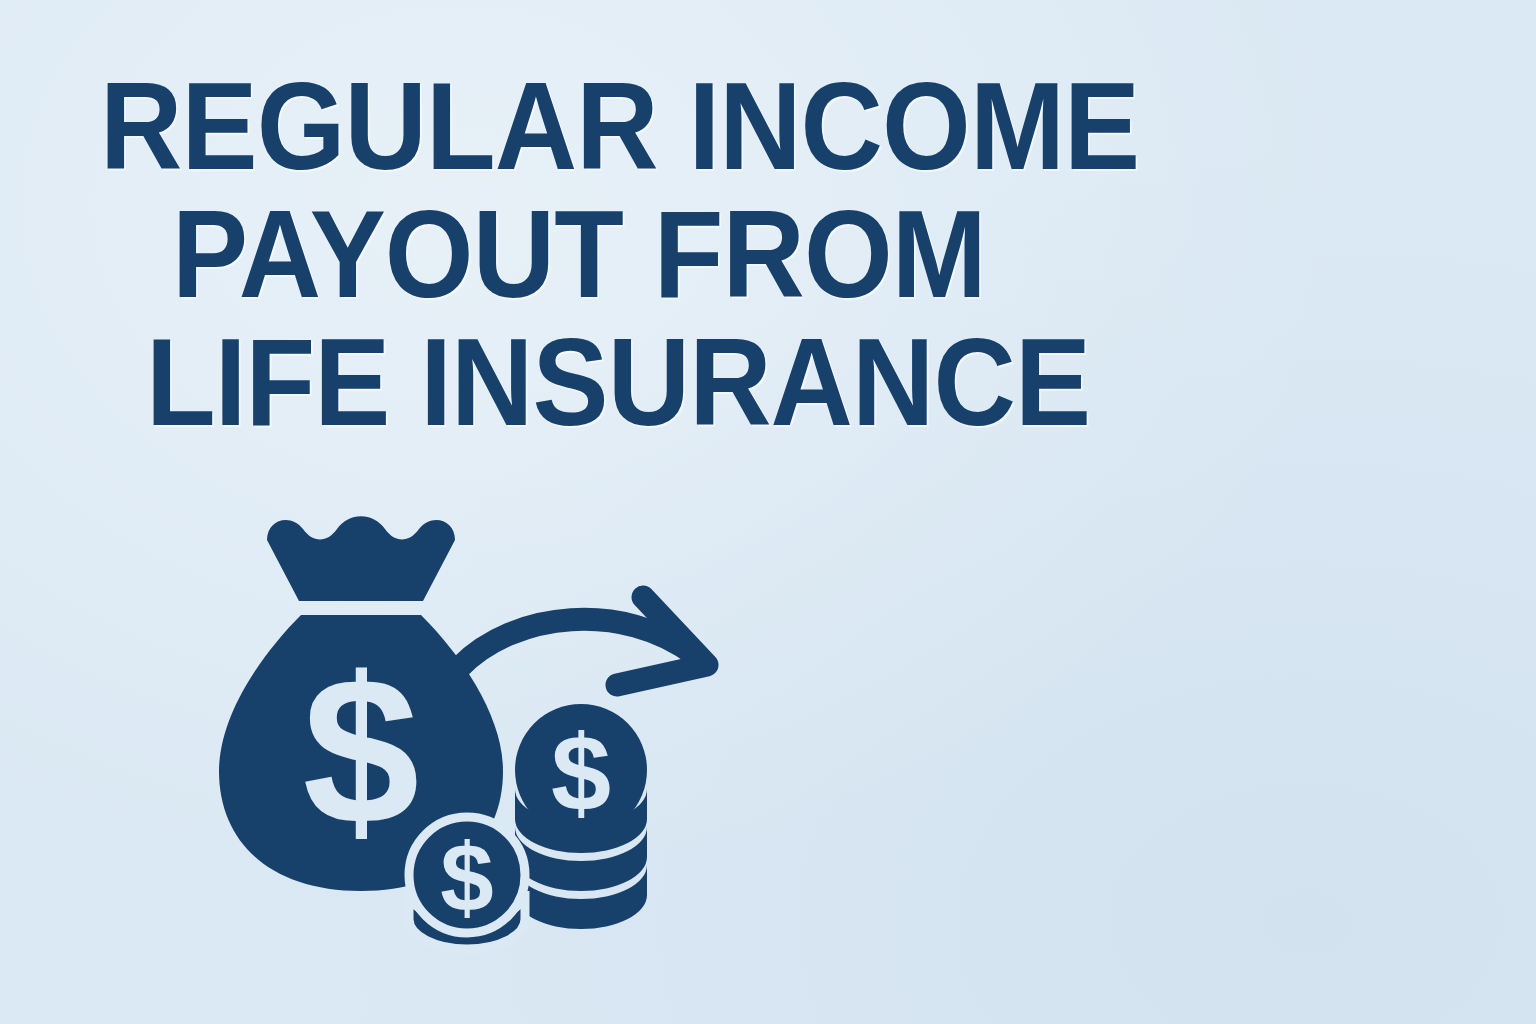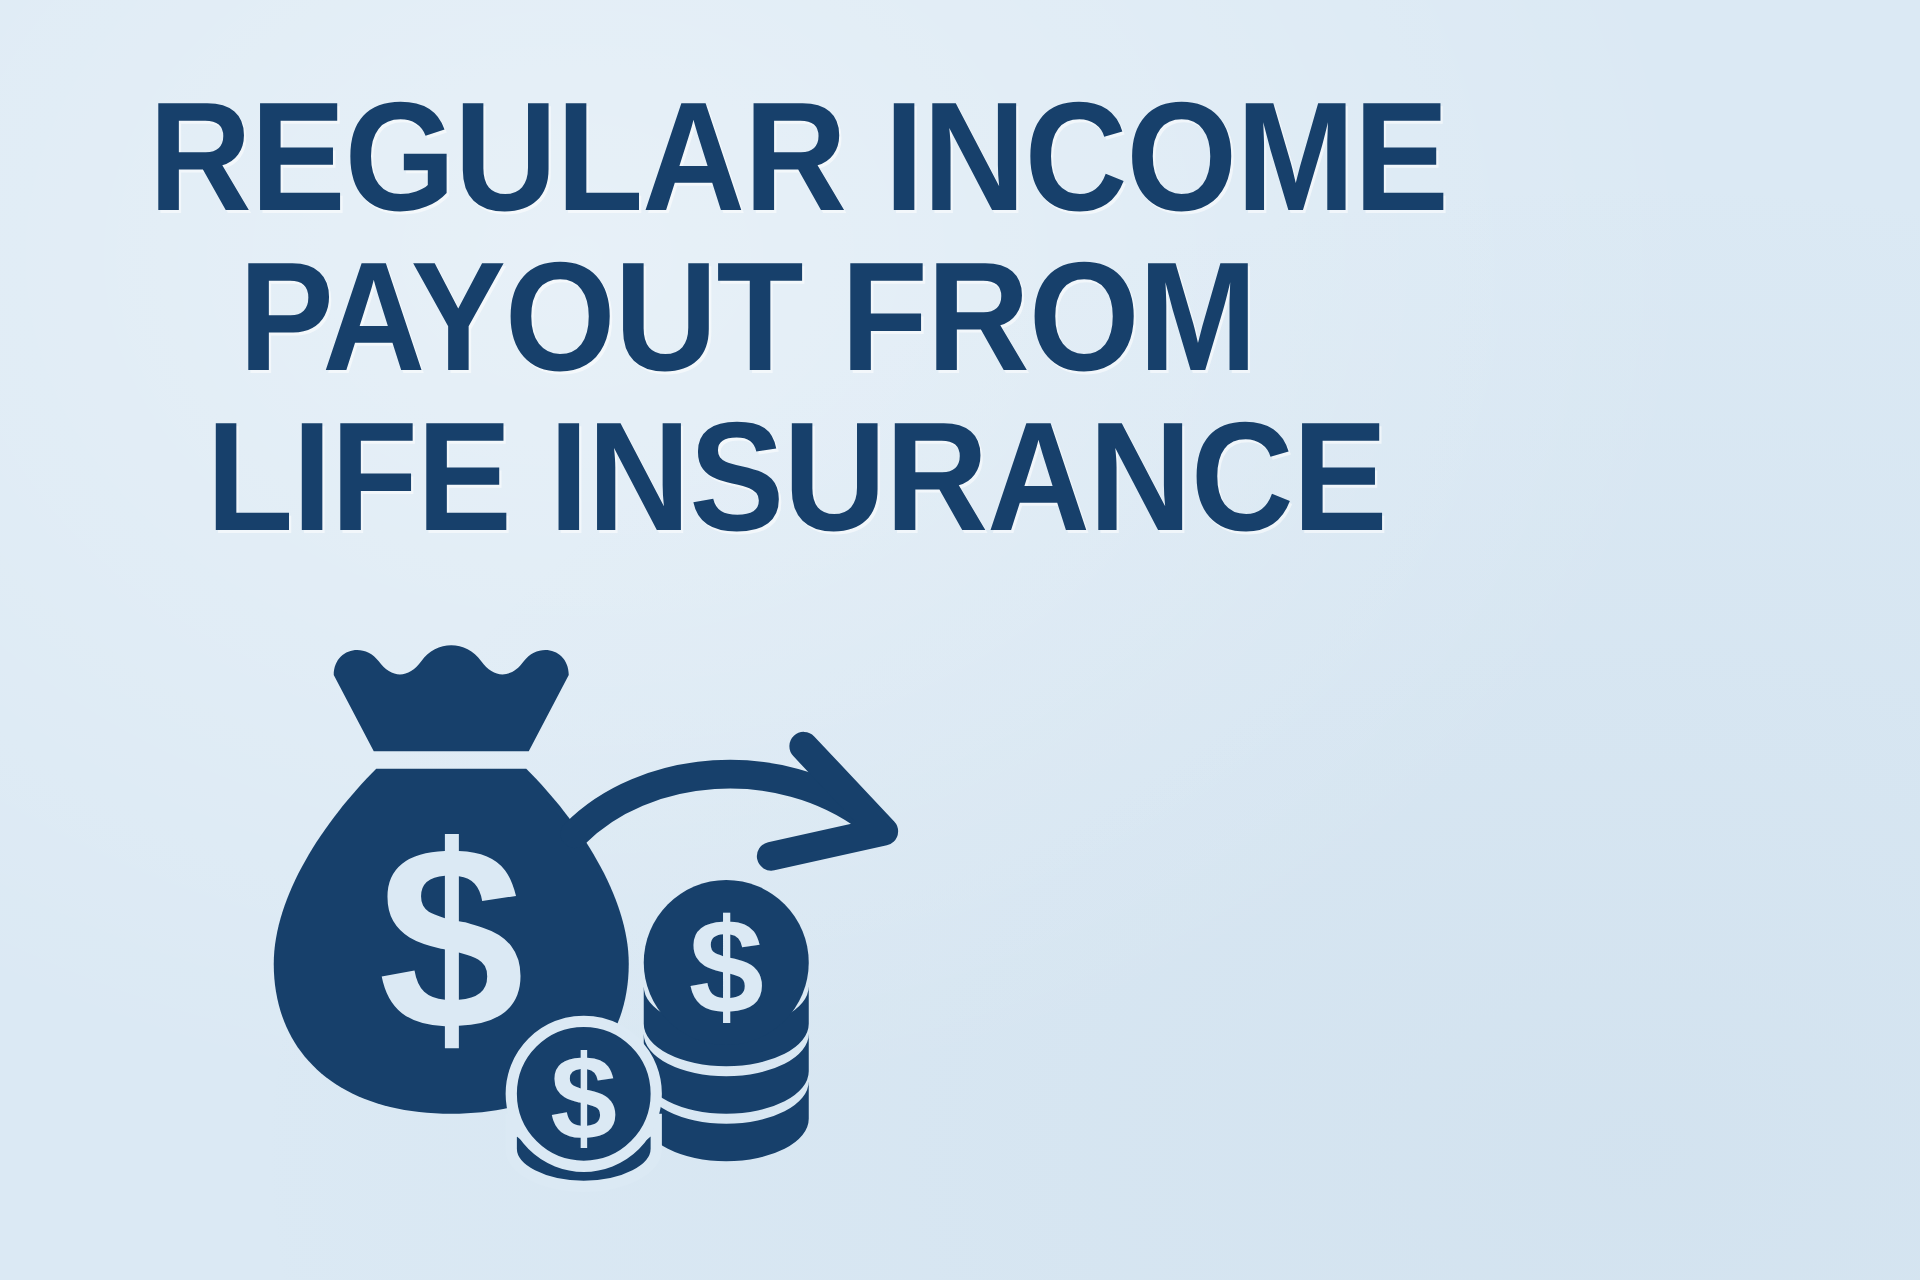--- a/index.html
+++ b/index.html
@@ -26,21 +26,20 @@
       radial-gradient(ellipse at 85% 90%, rgba(150,180,205,0.12), rgba(255,255,255,0) 60%);
   }
 
   
   #headline {
     position: absolute;
     left: 100px;
     top: 62px;
     width: 880px;
     z-index: 6;
-    margin-left: 19px;
   }
   .hl-line {
     display: block;
     color: #17406b;
     font-family: "Liberation Sans Narrow", "Liberation Sans", "DejaVu Sans", sans-serif;
     font-weight: 700;
     font-size: 124px;
     line-height: 128px;
     letter-spacing: -1px;
     transform: scaleX(0.92);

